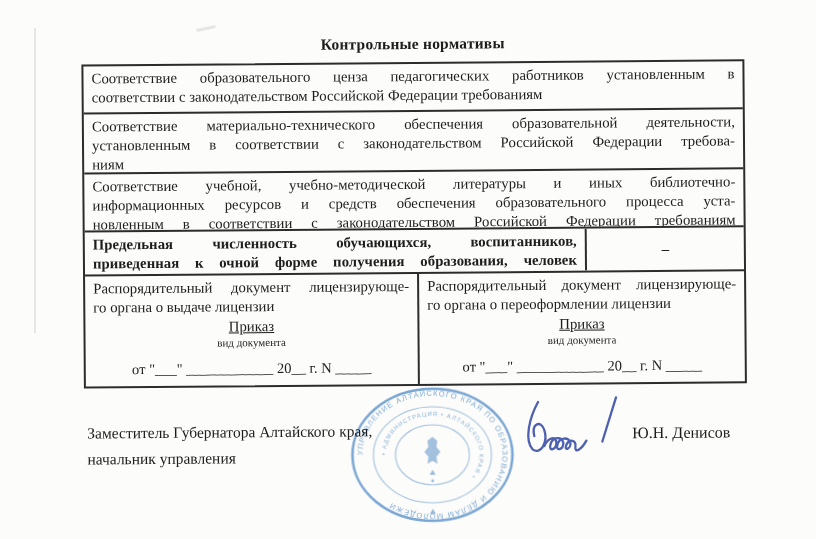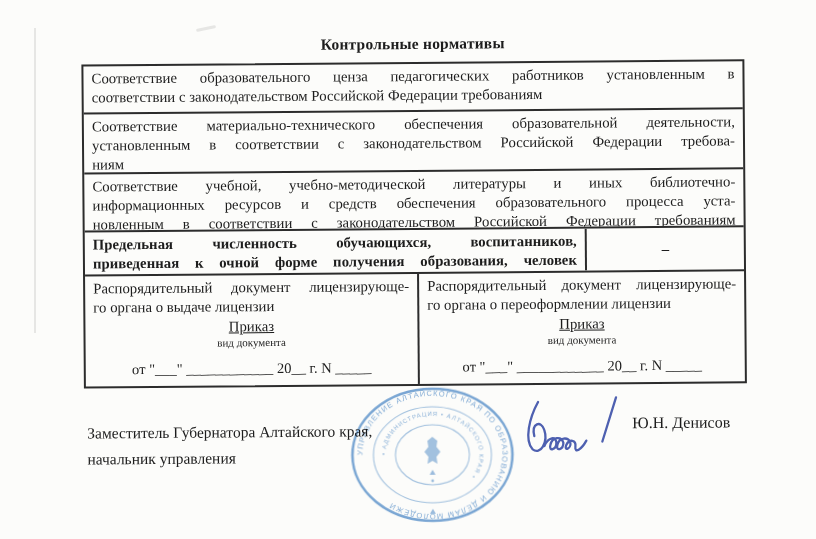--- a/index.html
+++ b/index.html
@@ -25,21 +25,21 @@
                   justify-content:center;font-weight:bold;}
   .order-cell{width:332px;box-sizing:border-box;display:flex;flex-direction:column;padding:3px 8px 7px;}
   .order-cell.right{width:auto;flex:1;border-left:2px solid #2c2c2c;}
   .ln{display:block;}
   .j{text-align:justify;text-align-last:justify;}
   .doc-type{text-align:center;text-decoration:underline;margin-top:1px;}
   .doc-caption{text-align:center;font-size:11px;line-height:14px;}
   .date-line{margin-top:auto;text-align:center;font-size:14.5px;white-space:nowrap;}
   
   .signoff{position:absolute;left:86px;top:418px;font-size:15.5px;line-height:26px;}
-  .signer{position:absolute;left:631px;top:416px;font-size:16px;}
+  .signer{position:absolute;left:631px;top:426px;font-size:16px;}
   
   .stamp{position:absolute;left:346px;top:384px;mix-blend-mode:multiply;opacity:.85;filter:blur(.3px);}
   .sig{position:absolute;left:515px;top:393px;mix-blend-mode:multiply;}
 </style>
 </head>
 <body>
 
 <div class="page">
   <div class="artifact-line"></div>
   <div class="smudge"></div>

